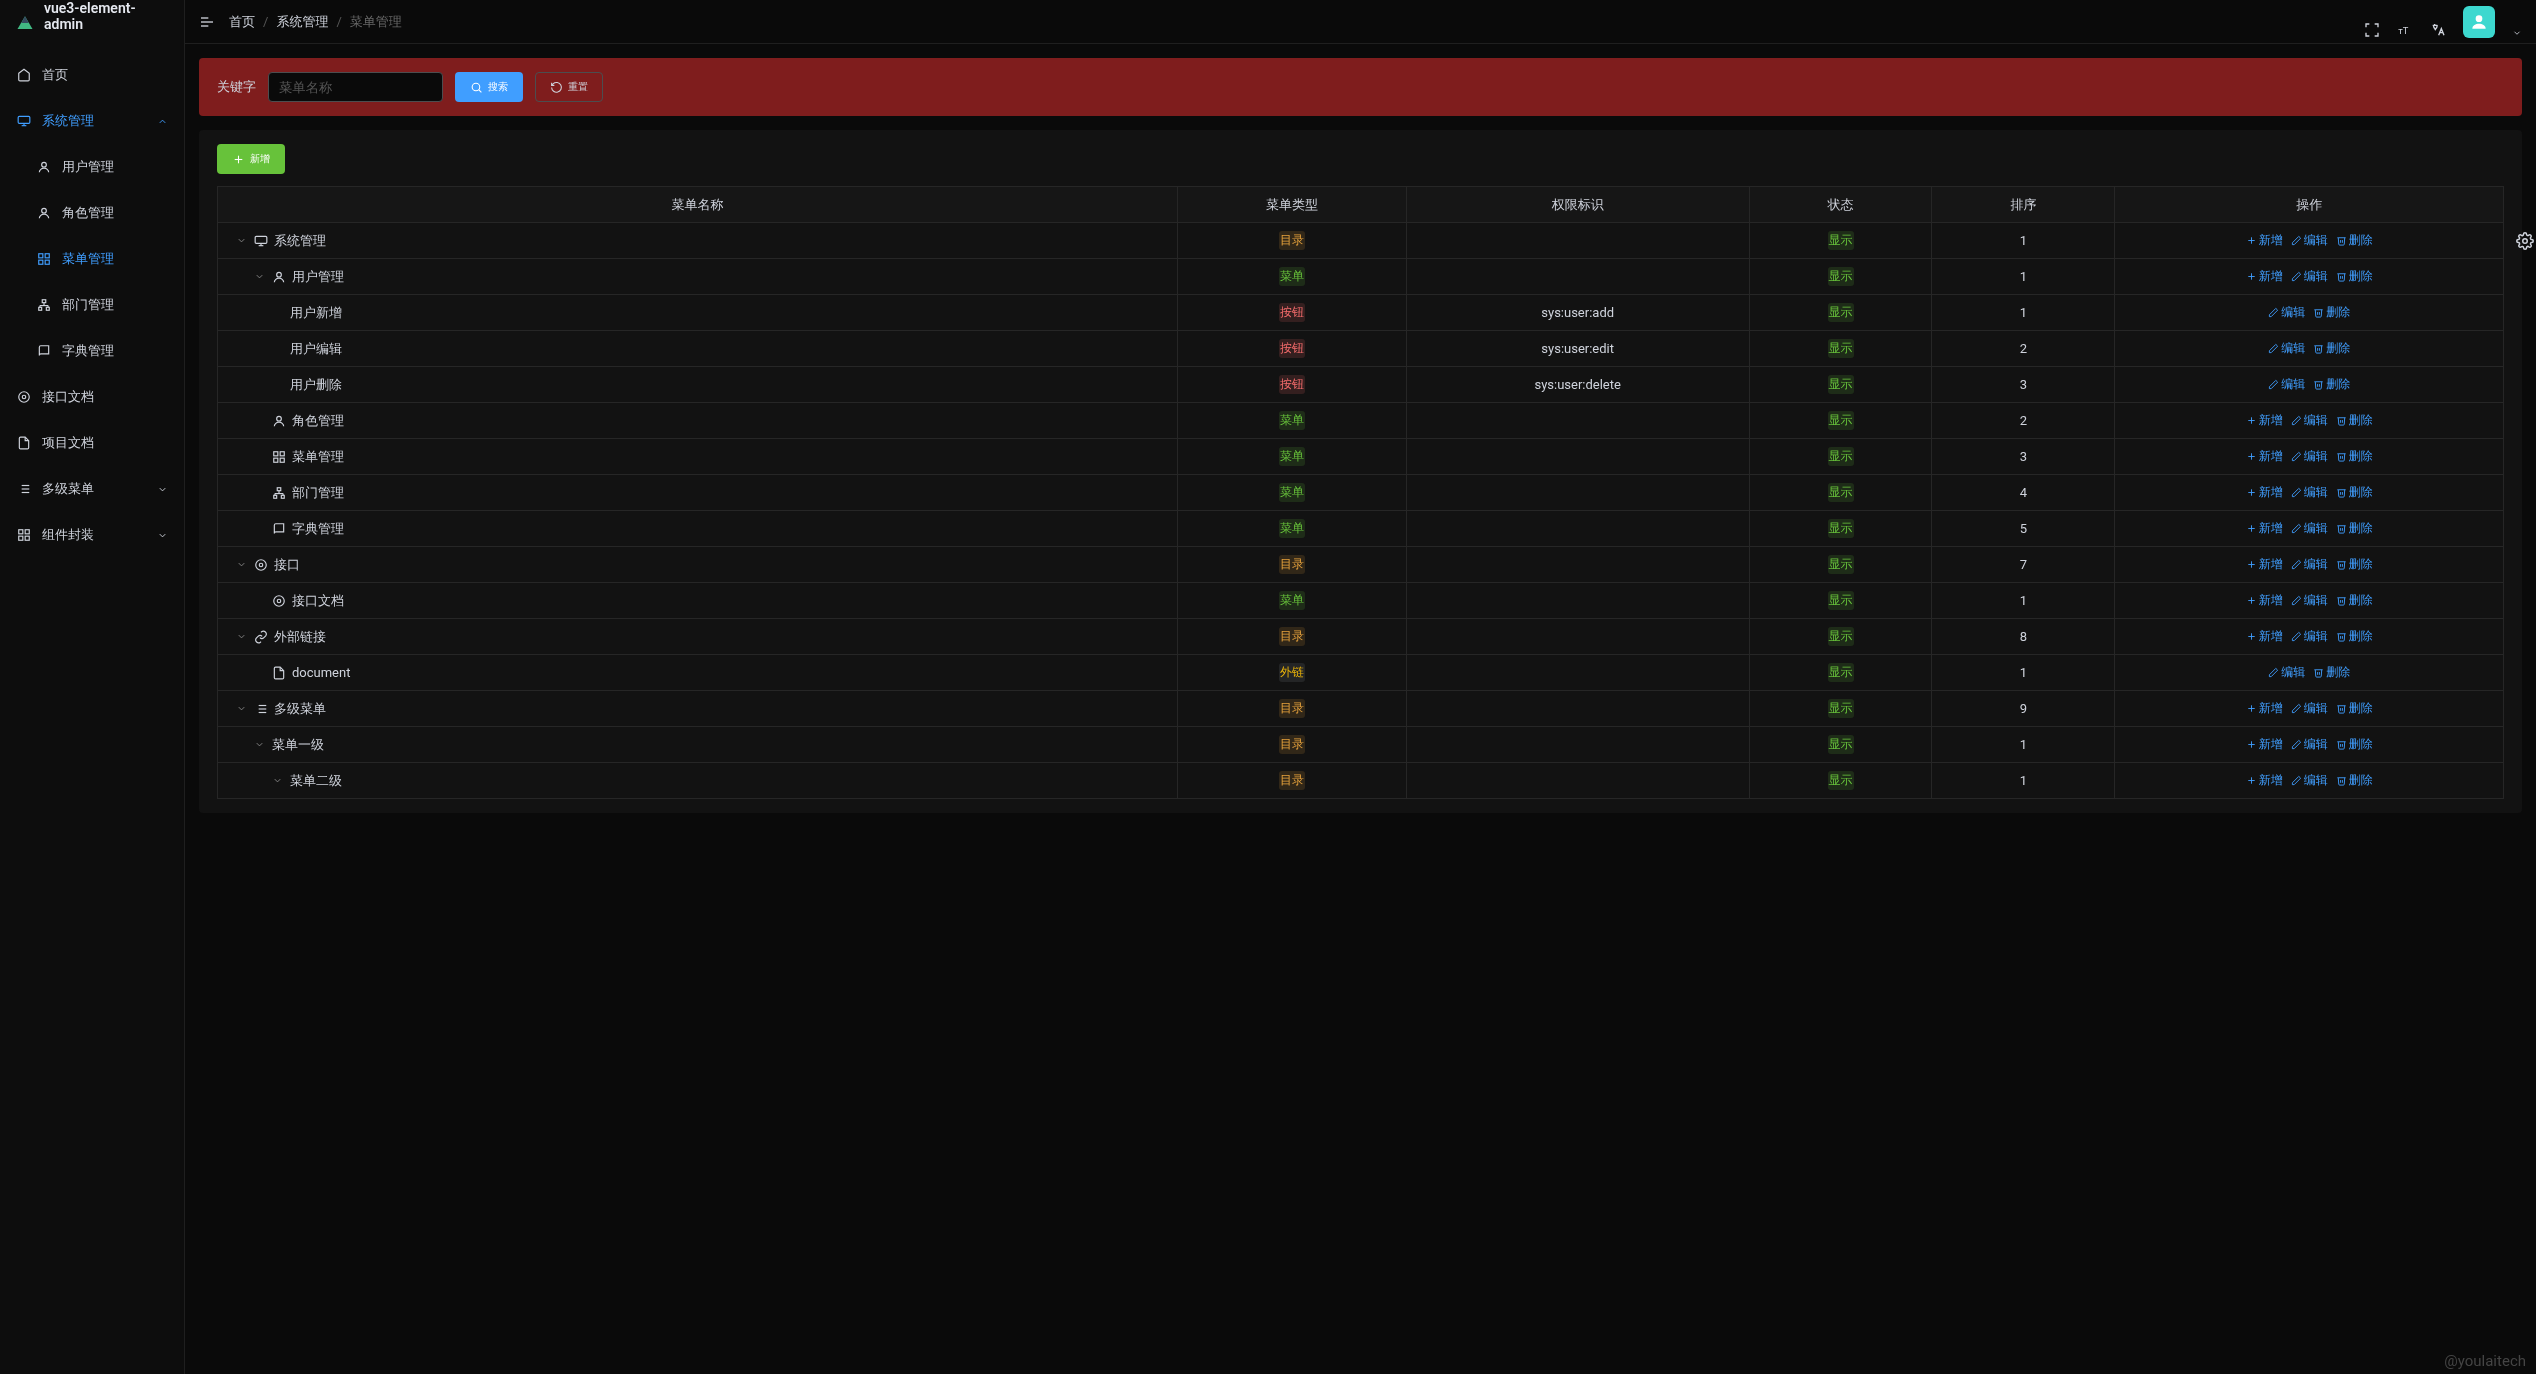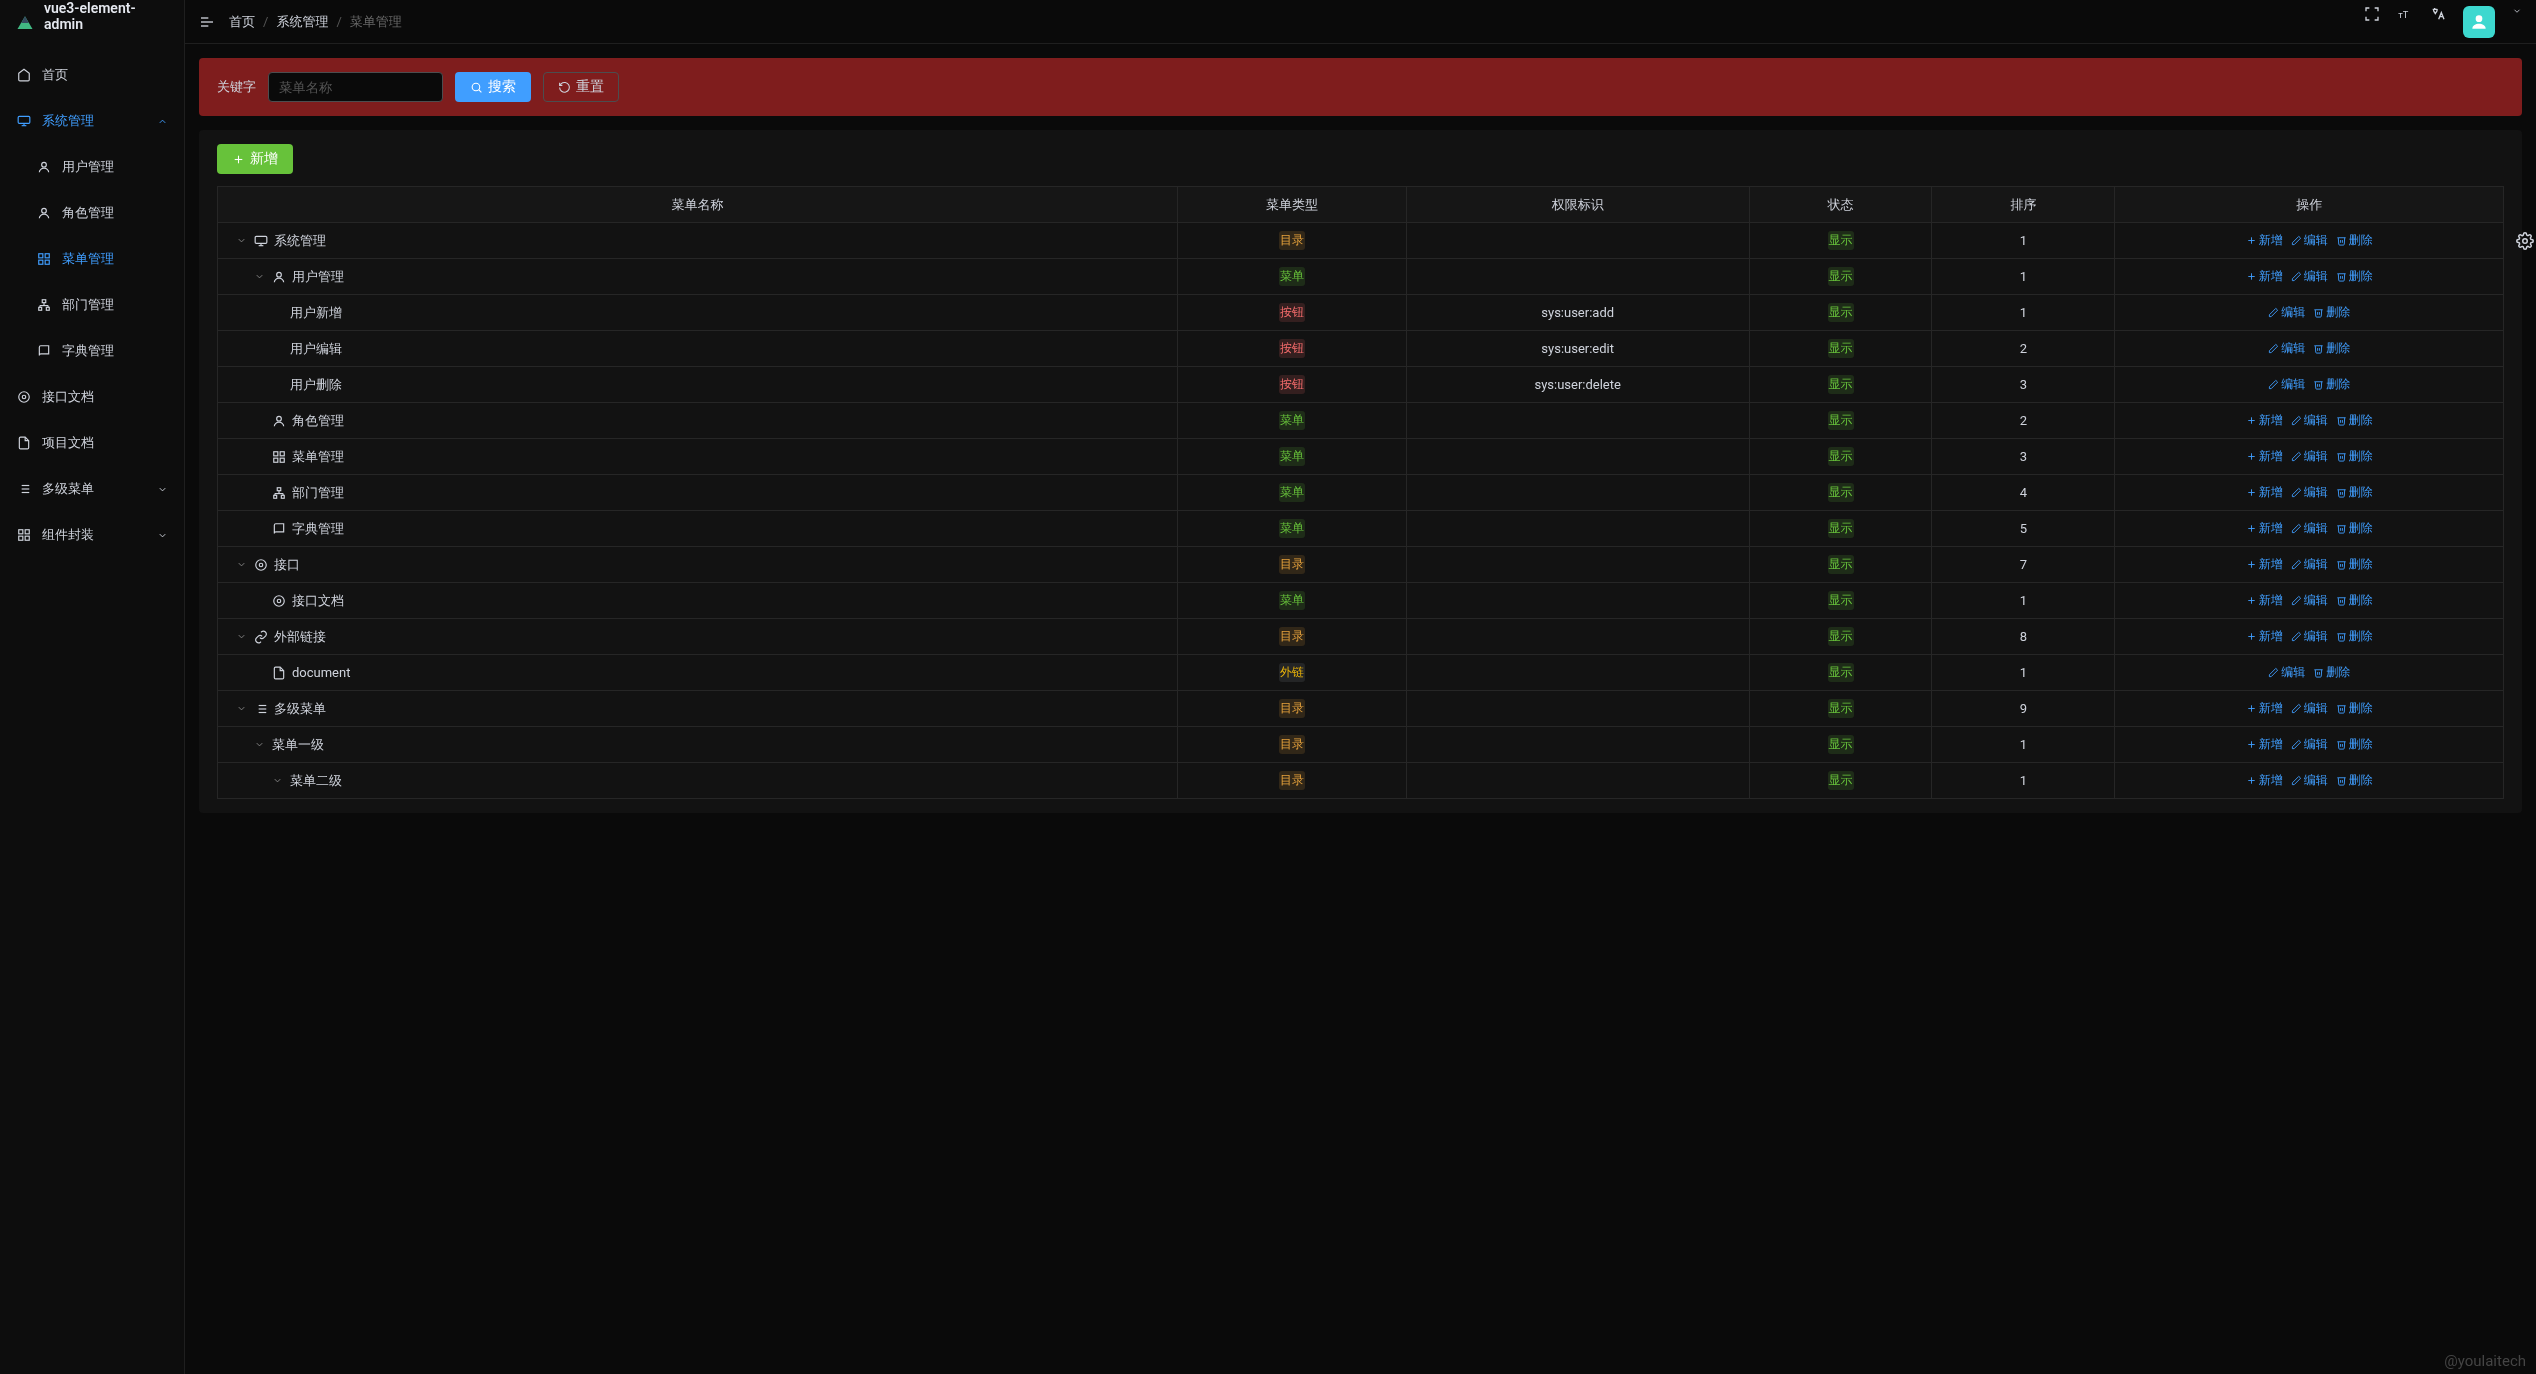--- a/index.html
+++ b/index.html
@@ -19,32 +19,32 @@
 .menu-icon { width: 16px; height: 16px; display: inline-flex; align-items: center; justify-content: center; }
 
 
 .main { flex: 1; display: flex; flex-direction: column; background: #0a0a0a; overflow: hidden; }
 .header { display: flex; align-items: center; height: 44px; padding: 0 14px; border-bottom: 1px solid #1f1f1f; }
 .ham { margin-right: 14px; cursor: pointer; }
 .breadcrumb { display: flex; align-items: center; gap: 8px; font-size: 13px; }
 .breadcrumb span { color: #cfd3dc; }
 .breadcrumb .sep { color: #555; }
 .breadcrumb .current { color: #666; }
-.header-right { margin-left: auto; display: flex; align-items: flex-start; gap: 17px; }
+.header-right { margin-left: auto; display: flex; align-items: flex-end; gap: 17px; }
 .header-icon { cursor: pointer; color: #cfd3dc; }
 .avatar { width: 32px; height: 32px; border-radius: 6px; background: #3dd8cf; display: flex; align-items: center; justify-content: center; }
 
 
 .content { flex: 1; padding: 14px; overflow-y: auto; position: relative; }
 .card { background: #7f1d1d; border-radius: 4px; padding: 14px 18px; margin-bottom: 14px; }
 .search-row { display: flex; align-items: center; gap: 12px; }
 .label { color: #cfd3dc; }
 .input { background: #0a0a0a; border: 1px solid #4c4d4f; border-radius: 4px; padding: 6px 10px; color: #cfd3dc; width: 175px; height: 30px; }
 .input::placeholder { color: #555; }
-.btn { display: inline-flex; align-items: center; gap: 5px; padding: 6px 14px; border-radius: 4px; cursor: pointer; border: 1px solid transparent; height: 30px; font-size: 14px; }
+.btn { display: inline-flex; align-items: center; gap: 5px; padding: 6px 14px; border-radius: 4px; cursor: pointer; border: 1px solid transparent; height: 30px; font-size: 10px; }
 .btn-primary { background: #409eff; color: #fff; }
 .btn-default { background: transparent; border-color: #4c4d4f; color: #cfd3dc; }
 .btn-success { background: #67c23a; color: #fff; }
 
 
 .table-card { background: #121212; border-radius: 4px; padding: 14px 18px; }
 .table { width: 100%; border-collapse: collapse; margin-top: 12px; }
 .table th, .table td { border: 1px solid #262626; padding: 0 10px; height: 36px; text-align: center; font-weight: normal; font-size: 13px; }
 .table th { background: #161616; color: #cfd3dc; }
 .table td.name-cell { text-align: left; }

